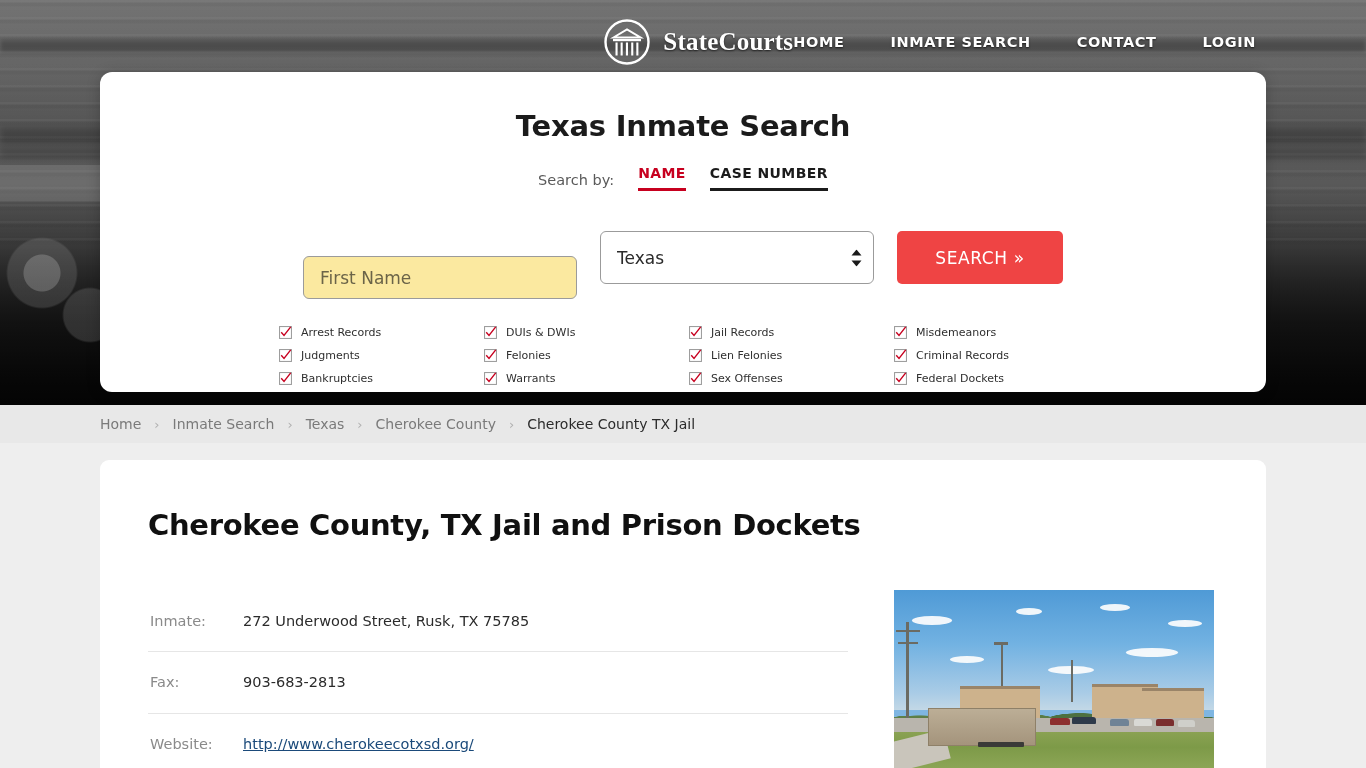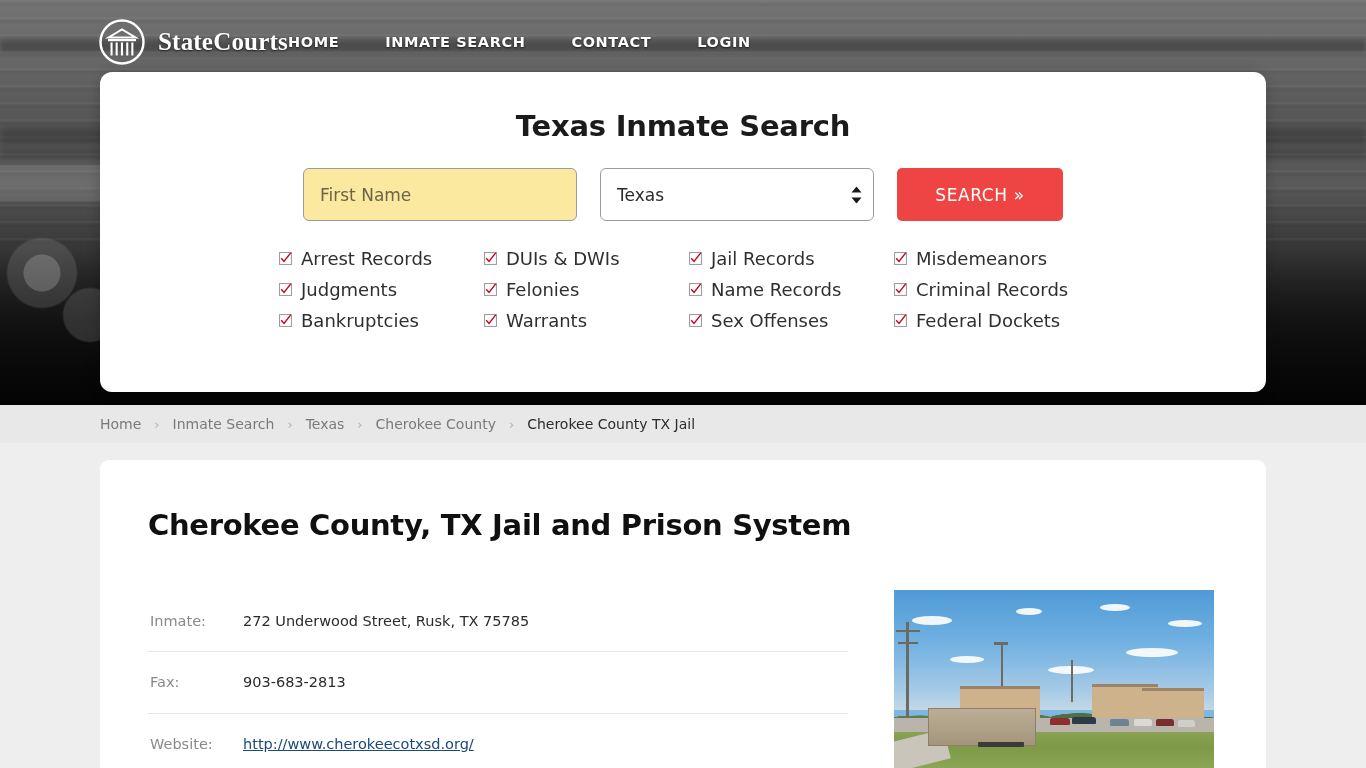--- a/index.html
+++ b/index.html
@@ -77,21 +77,21 @@
       radial-gradient(circle at 72px 108px, rgba(190,190,190,.55) 0 18px, rgba(140,140,140,.35) 19px 34px, rgba(0,0,0,0) 36px),
       radial-gradient(circle at 120px 150px, rgba(160,160,160,.30) 0 26px, rgba(0,0,0,0) 28px),
       linear-gradient(180deg, rgba(180,180,180,.28) 0 36px, rgba(0,0,0,0) 37px);
     filter: blur(.4px);
     opacity:.75;
   }
 
   
   .topbar {
     position: absolute; top: 0; left: 0; right: 0; height: 84px;
-    display: flex; align-items: center; justify-content: flex-start;
+    display: flex; align-items: center; justify-content: flex-end;
     padding: 0 110px 0 98px;
     z-index: 5;
   }
   .brand { display: flex; align-items: center; gap: 12px; }
   .brand-mark { width: 48px; height: 48px; display:block; }
   .brand-name {
     color: #ffffff;
     font-family: "Liberation Serif", serif;
     font-weight: bold;
     font-size: 25px;
@@ -137,29 +137,30 @@
     padding-bottom: 7px; cursor: pointer;
   }
   .tab-active { color: #c7001f; border-bottom: 3px solid #c7001f; }
   .tab-inactive { color: #1b1b1b; border-bottom: 3px solid #1b1b1b; }
 
   .fields {
     display: flex; align-items: center; justify-content: center;
     gap: 23px; margin-top: 25px;
   }
   .txt {
-    width: 274px; height: 53px;
+    width: 274px; height: 43px;
     border: 1px solid #9b9b9b;
     border-radius: 6px;
     background: #fbe9a0;
     padding: 0 16px;
     font-size: 17px;
     color: #5b5438;
     font-family: "DejaVu Sans", sans-serif;
     outline: none;
+    margin-top: 40px;
   }
   .txt::placeholder { color: #6b6448; opacity: 1; }
   .sel-wrap { position: relative; width: 274px; height: 53px; }
   .sel {
     width: 274px; height: 53px;
     border: 1px solid #9b9b9b;
     border-radius: 6px;
     background: #ffffff;
     padding: 0 34px 0 16px;
     font-size: 17px; color: #2b2b2b;
@@ -183,21 +184,21 @@
 
   .checks {
     display: grid;
     grid-template-columns: repeat(4, 205px);
     justify-content: center;
     column-gap: 0;
     row-gap: 10px;
     margin-top: 27px;
     padding-left: 12px;
   }
-  .chk { display: flex; align-items: center; gap: 9px; font-size: 18px; color: #2f2f2f; }
+  .chk { display: flex; align-items: center; gap: 9px; font-size: 11px; color: #2f2f2f; }
   .chk-box { width: 13px; height: 13px; flex: 0 0 auto; }
 
   
   .crumbbar {
     position: absolute; top: 405px; left: 0; right: 0;
     height: 38px;
     background: #e8e8e8;
     display: flex; align-items: center;
     padding-left: 100px;
     gap: 0;
@@ -322,20 +323,25 @@
       <a href="#">HOME</a>
       <a href="#">INMATE SEARCH</a>
       <a href="#">CONTACT</a>
       <a href="#">LOGIN</a>
     </div>
   </div>
 
   <div class="search-card">
     <h1 class="search-title">Texas Inmate Search</h1>
 
+    <div class="searchby-row">
+      <span class="searchby-label">Search by:</span>
+      <span class="tab tab-active">NAME</span>
+      <span class="tab tab-inactive">CASE NUMBER</span>
+    </div>
 
     <div class="fields">
       <input class="txt" type="text" placeholder="First Name" style="">
       <div class="sel-wrap">
         <select class="sel">
           <option>Texas</option>
         </select>
         <span class="sel-arrows">
           <svg width="11" height="7" viewBox="0 0 11 7">
               <path d="M5.5 0 L10.5 6 L0.5 6 Z" fill="#1a1a1a"></path>
@@ -390,21 +396,21 @@
             <rect x="0.6" y="0.6" width="12.8" height="12.8" fill="none" stroke="#9a9a9a" stroke-width="1.1"></rect>
             <path d="M2.4 6.8 L5.4 10.2 L12.6 0.9" fill="none" stroke="#c7001f" stroke-width="1.5"></path>
           </svg>
         <span>Felonies</span>
       </div>
       <div class="chk">
         <svg class="chk-box" viewBox="0 0 14 14">
             <rect x="0.6" y="0.6" width="12.8" height="12.8" fill="none" stroke="#9a9a9a" stroke-width="1.1"></rect>
             <path d="M2.4 6.8 L5.4 10.2 L12.6 0.9" fill="none" stroke="#c7001f" stroke-width="1.5"></path>
           </svg>
-        <span>Name Records</span>
+        <span>Lien Felonies</span>
       </div>
       <div class="chk">
         <svg class="chk-box" viewBox="0 0 14 14">
             <rect x="0.6" y="0.6" width="12.8" height="12.8" fill="none" stroke="#9a9a9a" stroke-width="1.1"></rect>
             <path d="M2.4 6.8 L5.4 10.2 L12.6 0.9" fill="none" stroke="#c7001f" stroke-width="1.5"></path>
           </svg>
         <span>Criminal Records</span>
       </div>
       <div class="chk">
         <svg class="chk-box" viewBox="0 0 14 14">
@@ -445,21 +451,21 @@
   <span class="crumb-sep">›</span>
   <a class="crumb" href="#">Texas</a>
   <span class="crumb-sep">›</span>
   <a class="crumb" href="#">Cherokee County</a>
   <span class="crumb-sep">›</span>
   <span class="crumb-current">Cherokee County TX Jail</span>
 </div>
 
 <div class="page">
   <div class="content-card">
-    <h2 class="page-title">Cherokee County, TX Jail and Prison System</h2>
+    <h2 class="page-title">Cherokee County, TX Jail and Prison Dockets</h2>
 
     <div class="detail-area">
       <table class="detail-table">
         <tbody>
           <tr>
             <th>Inmate:</th>
             <td>272 Underwood Street, Rusk, TX 75785</td>
           </tr>
           <tr>
             <th>Fax:</th>

